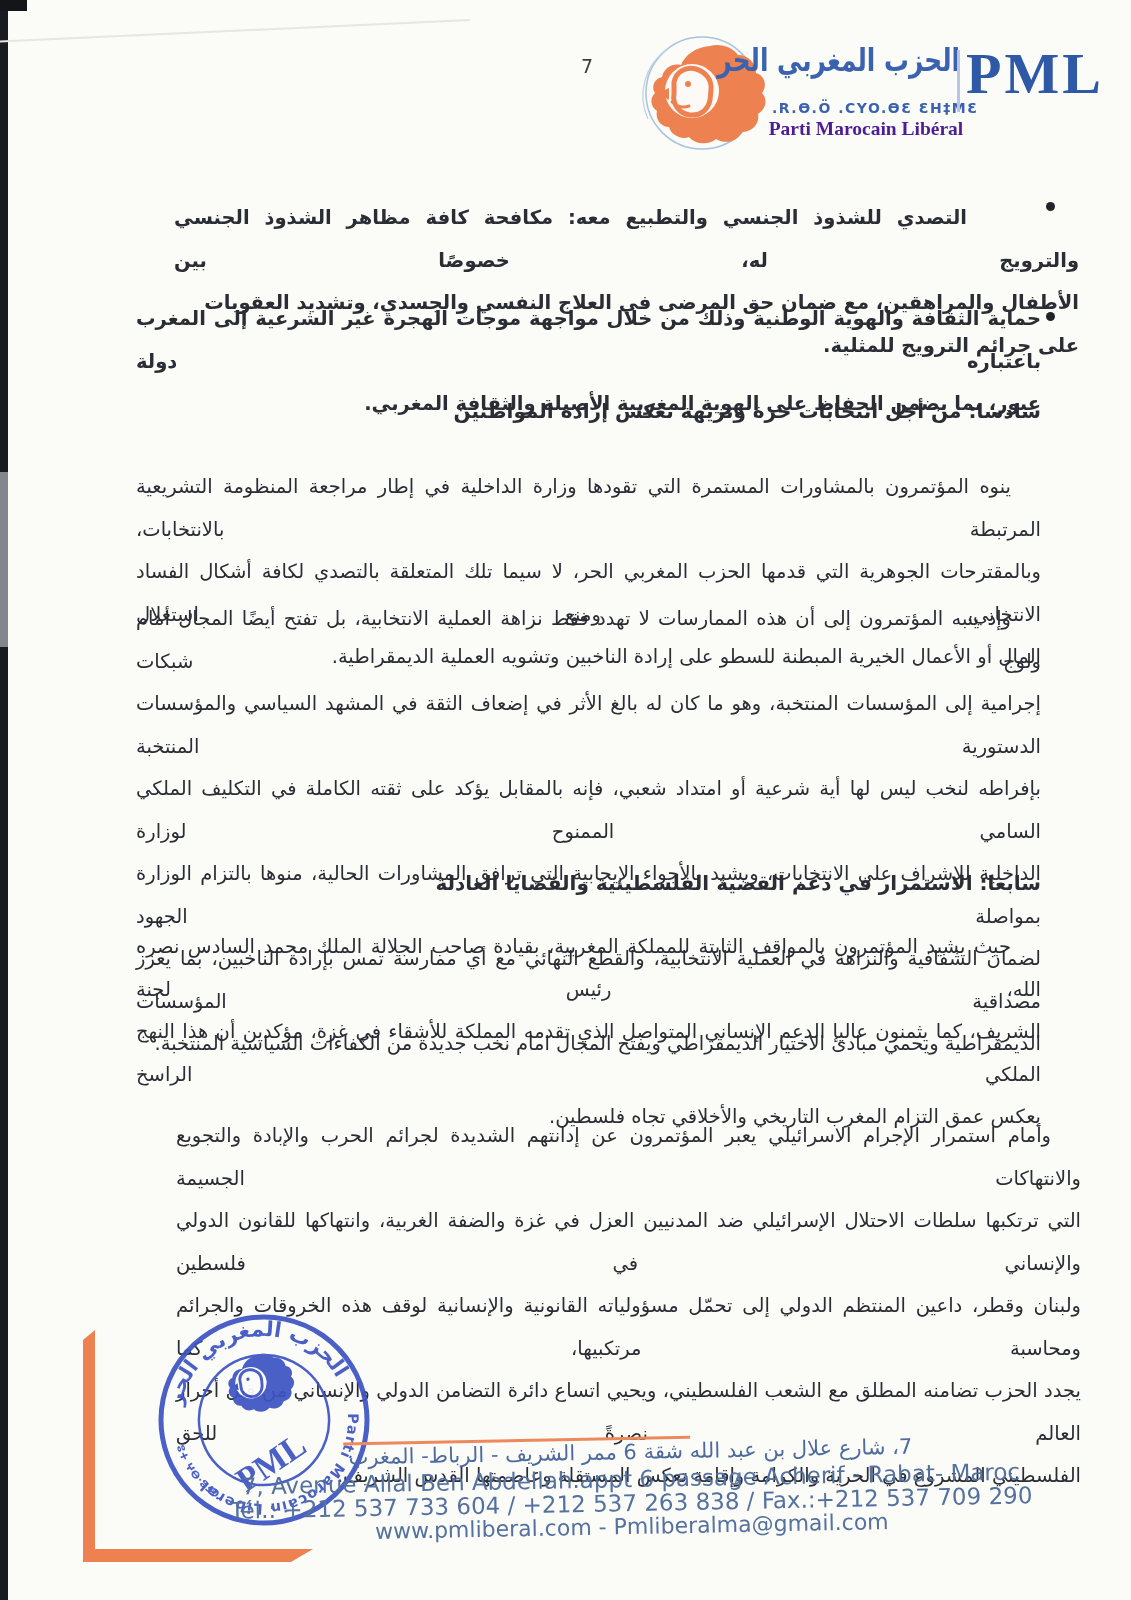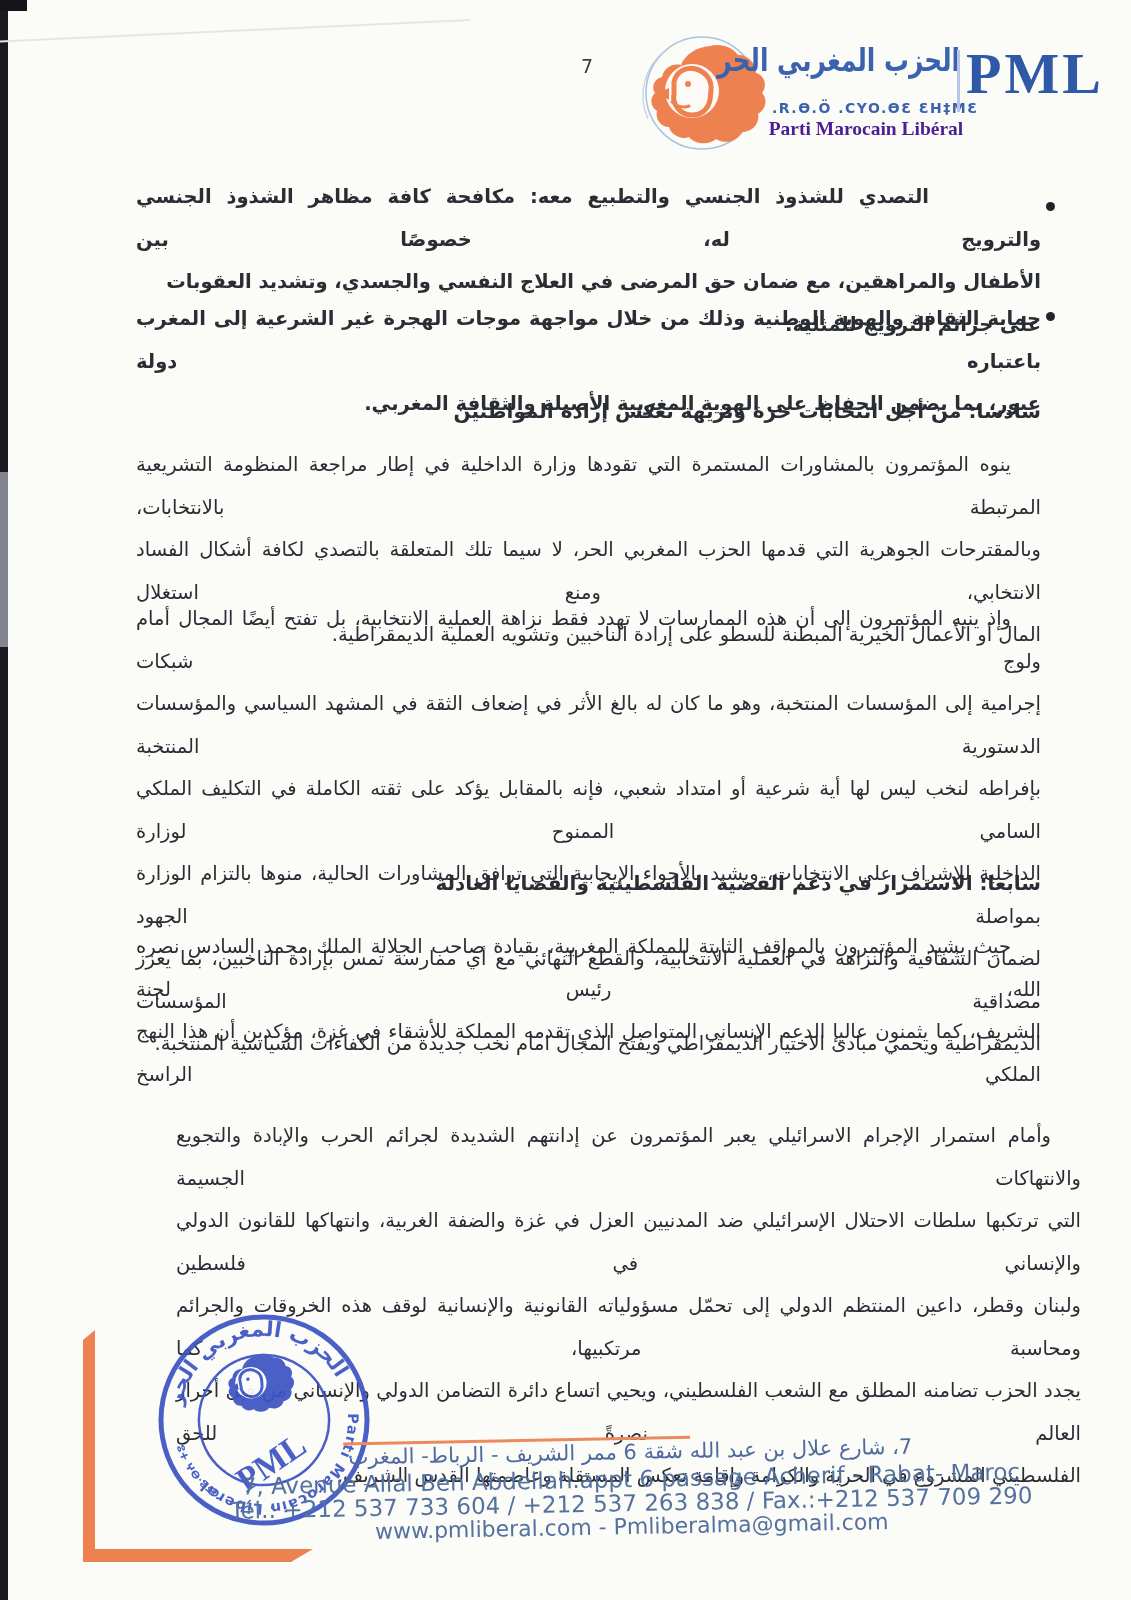--- a/index.html
+++ b/index.html
@@ -83,50 +83,51 @@
   </svg>
 </div>
 
 <div class="abs brand-ar rtl">الحزب المغربي الحر</div>
 <div class="abs brand-tif">.R.Ɵ.Ö .CYO.ƟƐ ƐH‡MƐ</div>
 <div class="abs brand-fr">Parti Marocain Libéral</div>
 <div class="abs brand-sep"></div>
 <div class="abs brand-abbr">PML</div>
 
 <div class="abs bullet-dot" style="left:1046px;top:202px;"></div>
-<div class="abs block rtl bold indent-lg" style="top:176px;">
+<div class="abs block rtl bold indent-lg" style="top:197px;margin-left:38px;">
     <div class="tline just">التصدي للشذوذ الجنسي والتطبيع معه: مكافحة كافة مظاهر الشذوذ الجنسي والترويج له، خصوصًا بين</div>
     <div class="tline">الأطفال والمراهقين، مع ضمان حق المرضى في العلاج النفسي والجسدي، وتشديد العقوبات على جرائم الترويج للمثلية.</div>
   </div>
 
 <div class="abs bullet-dot" style="left:1046px;top:312px;"></div>
 <div class="abs block rtl bold" style="top:298px;">
     <div class="tline just">حماية الثقافة والهوية الوطنية وذلك من خلال مواجهة موجات الهجرة غير الشرعية إلى المغرب باعتباره دولة</div>
     <div class="tline">عبور، بما يضمن الحفاظ على الهوية المغربية الأصيلة والثقافة المغربي.</div>
   </div>
 
 <div class="abs sec-title rtl" style="top:396px;">سادسا: من أجل انتخابات حرة ونزيهة تعكس إرادة المواطنين</div>
-<div class="abs block rtl indent-sm" style="top:444px;">
+<div class="abs block rtl indent-sm" style="top:466px;">
     <div class="tline just">ينوه المؤتمرون بالمشاورات المستمرة التي تقودها وزارة الداخلية في إطار مراجعة المنظومة التشريعية المرتبطة بالانتخابات،</div>
     <div class="tline just">وبالمقترحات الجوهرية التي قدمها الحزب المغربي الحر، لا سيما تلك المتعلقة بالتصدي لكافة أشكال الفساد الانتخابي، ومنع استغلال</div>
     <div class="tline">المال أو الأعمال الخيرية المبطنة للسطو على إرادة الناخبين وتشويه العملية الديمقراطية.</div>
   </div>
 <div class="abs block rtl indent-sm" style="top:598px;">
     <div class="tline just">وإذ ينبه المؤتمرون إلى أن هذه الممارسات لا تهدد فقط نزاهة العملية الانتخابية، بل تفتح أيضًا المجال أمام ولوج شبكات</div>
     <div class="tline just">إجرامية إلى المؤسسات المنتخبة، وهو ما كان له بالغ الأثر في إضعاف الثقة في المشهد السياسي والمؤسسات الدستورية المنتخبة</div>
     <div class="tline just">بإفراطه لنخب ليس لها أية شرعية أو امتداد شعبي، فإنه بالمقابل يؤكد على ثقته الكاملة في التكليف الملكي السامي الممنوح لوزارة</div>
     <div class="tline just">الداخلية للإشراف على الانتخابات، ويشيد بالأجواء الإيجابية التي ترافق المشاورات الحالية، منوها بالتزام الوزارة بمواصلة الجهود</div>
     <div class="tline just">لضمان الشفافية والنزاهة في العملية الانتخابية، والقطع النهائي مع أي ممارسة تمس بإرادة الناخبين، بما يعزز مصداقية المؤسسات</div>
     <div class="tline">الديمقراطية ويحمي مبادئ الاختيار الديمقراطي ويفتح المجال امام نخب جديدة من الكفاءات السياسية المنتخبة.</div>
   </div>
 
 <div class="abs sec-title rtl" style="top:868px;">سابعا: الاستمرار في دعم القضية الفلسطينية والقضايا العادلة</div>
 <div class="abs block rtl indent-sm" style="top:926px;">
     <div class="tline just">حيث يشيد المؤتمرون بالمواقف الثابتة للمملكة المغربية، بقيادة صاحب الجلالة الملك محمد السادس نصره الله، رئيس لجنة</div>
     <div class="tline just">الشريف، كما يثمنون عاليا الدعم الإنساني المتواصل الذي تقدمه المملكة للأشقاء في غزة، مؤكدين أن هذا النهج الملكي الراسخ</div>
+    <div class="tline">يعكس عمق التزام المغرب التاريخي والأخلاقي تجاه فلسطين.</div>
   </div>
 <div class="abs block rtl indent-sm" style="top:1115px;margin-left:40px;">
     <div class="tline just">وأمام استمرار الإجرام الاسرائيلي يعبر المؤتمرون عن إدانتهم الشديدة لجرائم الحرب والإبادة والتجويع والانتهاكات الجسيمة</div>
     <div class="tline just">التي ترتكبها سلطات الاحتلال الإسرائيلي ضد المدنيين العزل في غزة والضفة الغربية، وانتهاكها للقانون الدولي والإنساني في فلسطين</div>
     <div class="tline just">ولبنان وقطر، داعين المنتظم الدولي إلى تحمّل مسؤولياته القانونية والإنسانية لوقف هذه الخروقات والجرائم ومحاسبة مرتكبيها، كما</div>
     <div class="tline just">يجدد الحزب تضامنه المطلق مع الشعب الفلسطيني، ويحيي اتساع دائرة التضامن الدولي والإنساني من قبل أحرار العالم نصرةً للحق</div>
     <div class="tline">الفلسطيني المشروع في الحرية والكرامة وإقامة تعكس المستقلة وعاصمتها القدس الشريف.</div>
   </div>
 
 <div class="abs stamp">

